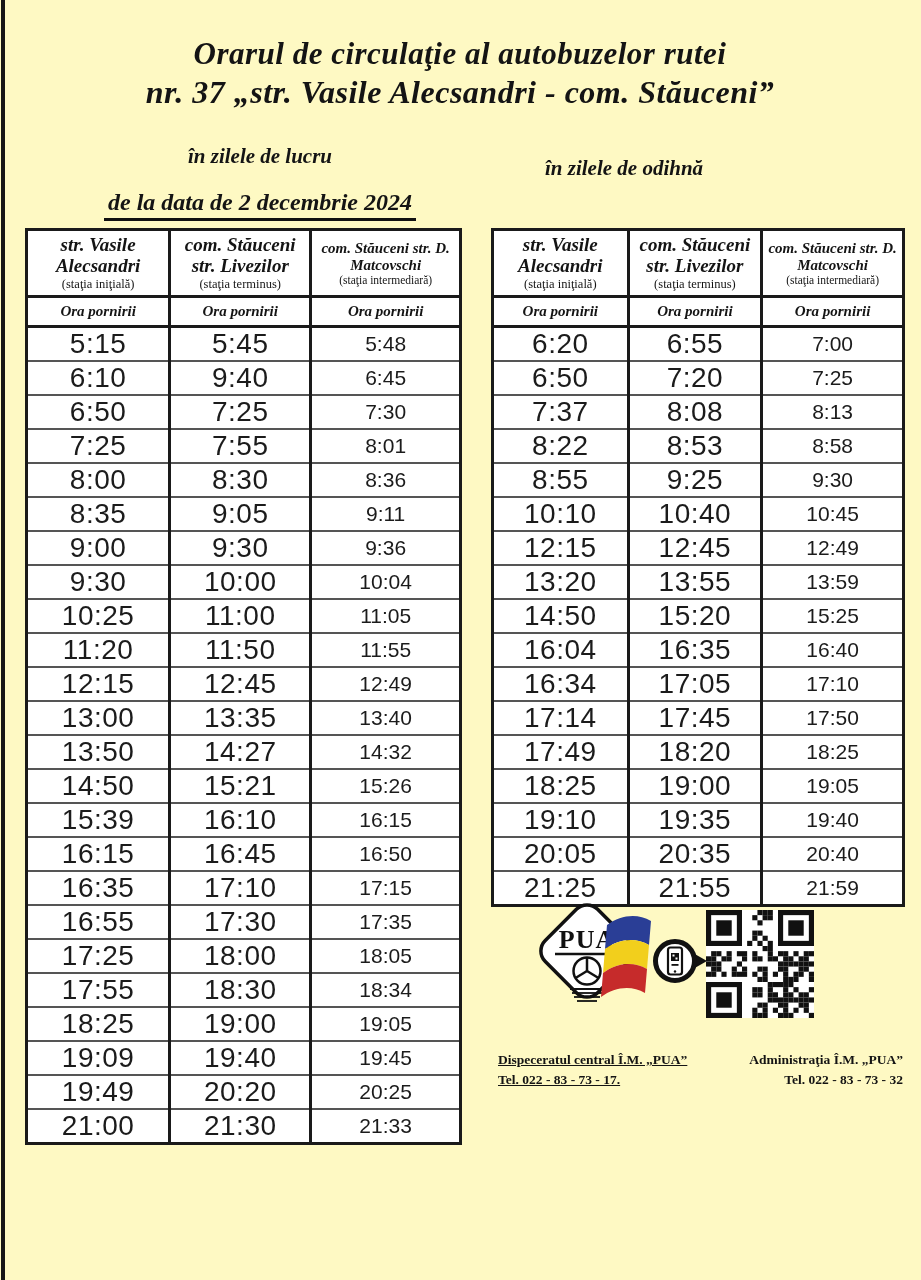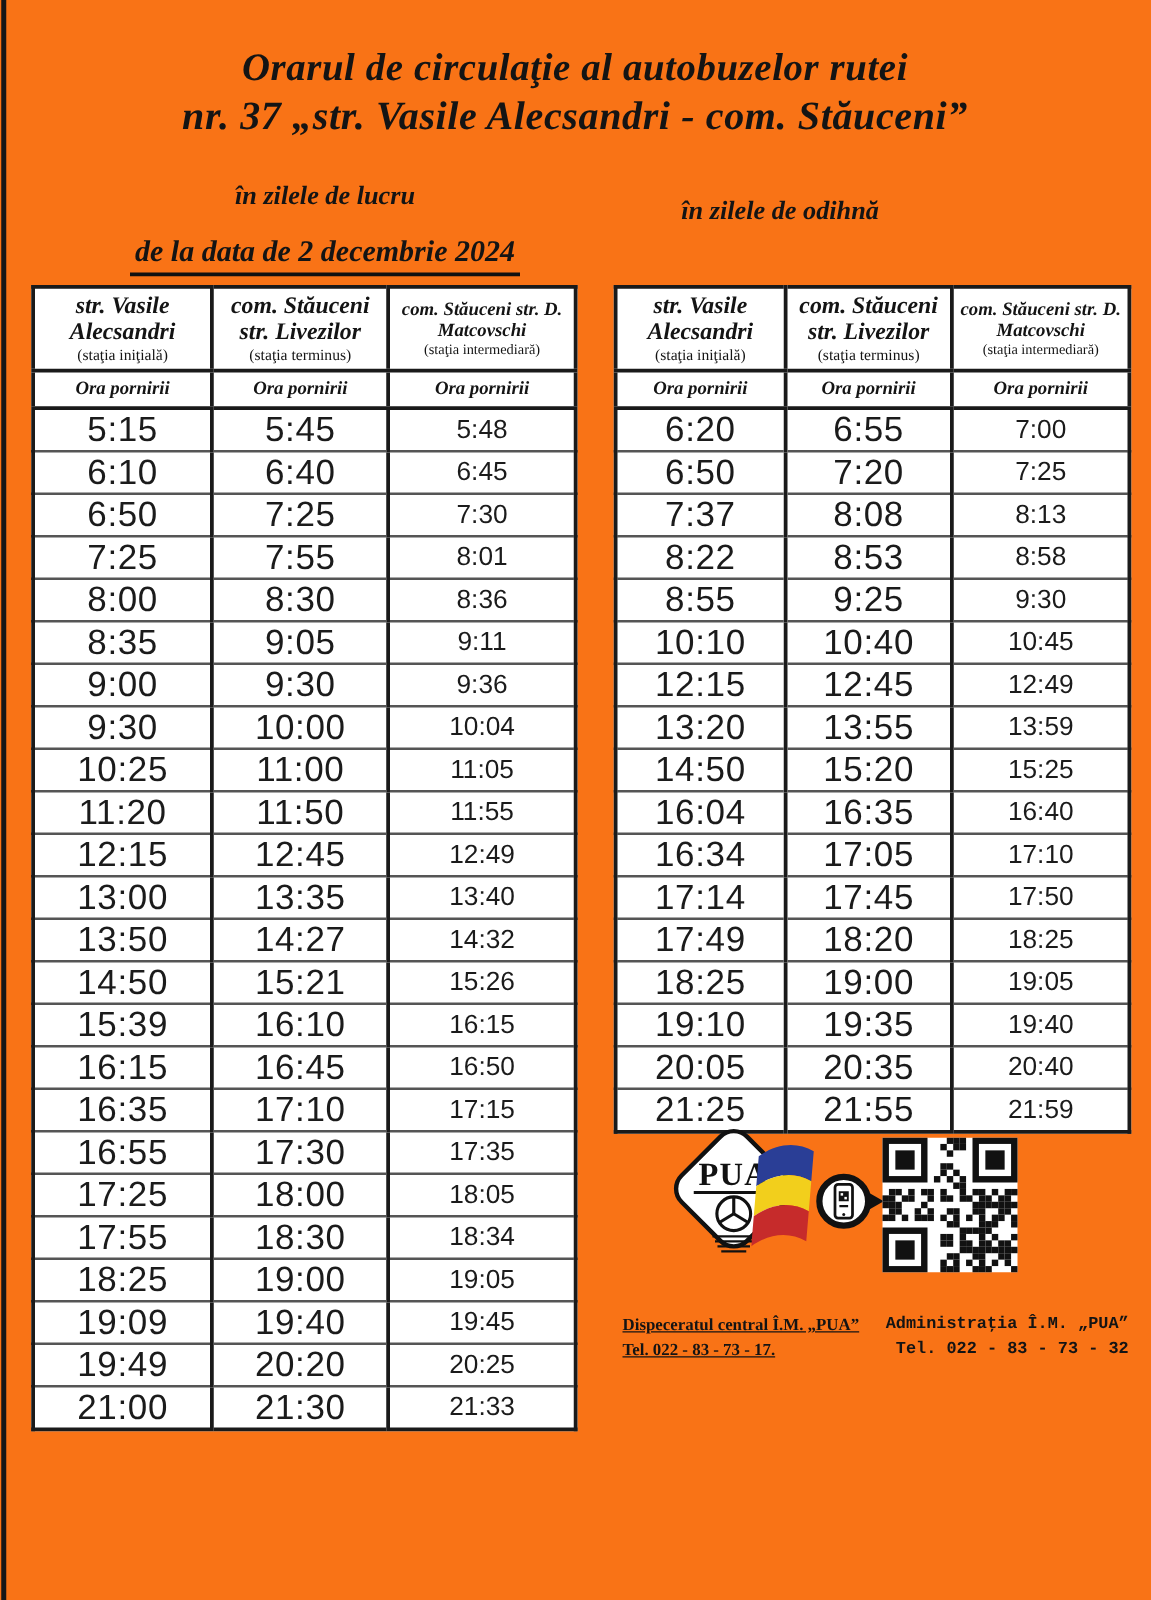--- a/index.html
+++ b/index.html
@@ -1,18 +1,18 @@
 <!DOCTYPE html>
 <html><head>
 <meta charset="utf-8">
 <style>
   html,body { margin:0; padding:0; background:#e8e8e8; }
   .page {
     position:relative; width:921px; height:1280px; margin:0 auto;
-    background:#f97316; overflow:hidden;
+    background:#fef9c3; overflow:hidden;
     font-family:"Liberation Serif", serif; color:#141414;
   }
   .edge-line { position:absolute; left:1px; top:0; width:4px; height:100%; background:#161616; }
 
   .title1 {
     position:absolute; left:30px; top:36px; width:860px; text-align:center;
     font-style:italic; font-weight:600; font-size:31px; letter-spacing:.5px;
   }
   .title2 {
     position:absolute; left:30px; top:74px; width:860px; text-align:center;
@@ -55,21 +55,21 @@
   #weekend-table tbody td { height:32px; }
   .tt tbody tr:first-child td { border-top:none; }
   .tt tbody td.c3 { font-size:21px; letter-spacing:0; }
 
   .logo-pua  { position:absolute; left:524px; top:901px; }
   .flag      { position:absolute; left:601px; top:913px; }
   .scan-icon { position:absolute; left:651px; top:936px; }
   .qr-code   { position:absolute; left:704px; top:910px; }
 
   .foot-left  { position:absolute; left:498px; top:1050px; width:260px;text-decoration:underline; }
-  .foot-right { position:absolute; right:18px; top:1050px; width:250px; text-align:right;font-family:Liberation Mono, monospace; }
+  .foot-right { position:absolute; right:18px; top:1050px; width:250px; text-align:right; }
   .foot-left div, .foot-right div { font-weight:bold; font-size:13.5px; line-height:1.45; }
 </style>
 </head>
 <body>
 
 <div class="page">
   <div class="edge-line"></div>
 
   <div class="title1">Orarul de circulaţie al autobuzelor rutei</div>
   <div class="title2">nr. 37 „str. Vasile Alecsandri - com. Stăuceni”</div>
@@ -108,21 +108,21 @@
         </tr>
       </thead>
       <tbody>
         <tr>
           <td class="c1">5:15</td>
           <td class="c2">5:45</td>
           <td class="c3">5:48</td>
         </tr>
         <tr>
           <td class="c1">6:10</td>
-          <td class="c2">6:40</td>
+          <td class="c2">9:40</td>
           <td class="c3">6:45</td>
         </tr>
         <tr>
           <td class="c1">6:50</td>
           <td class="c2">7:25</td>
           <td class="c3">7:30</td>
         </tr>
         <tr>
           <td class="c1">7:25</td>
           <td class="c2">7:55</td>

